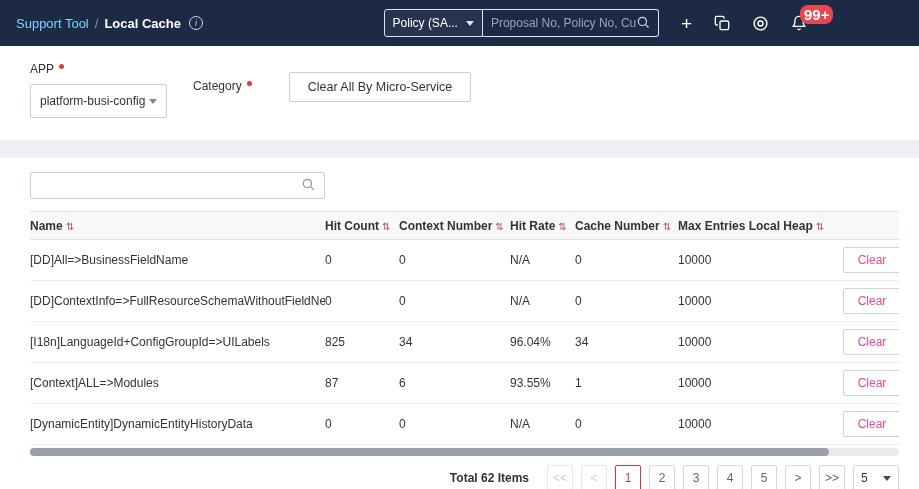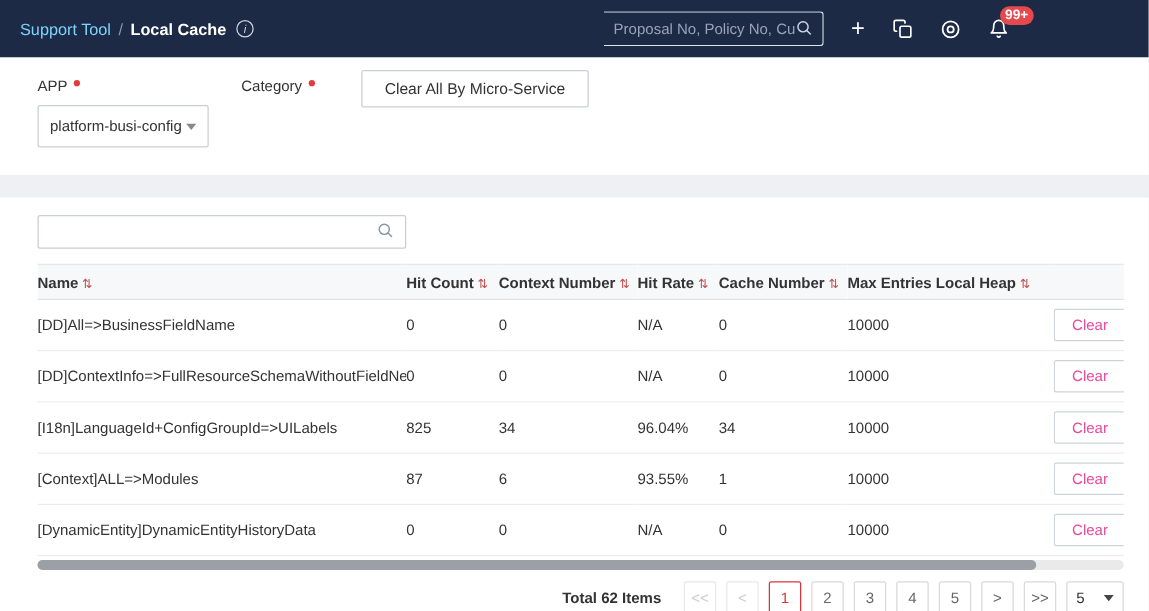--- a/index.html
+++ b/index.html
@@ -21,30 +21,30 @@
     background:rgba(255,255,255,0.05); cursor:pointer; white-space:nowrap; }
   .topbar-search { height:28px; width:176px; border:1px solid #dfe3ea; border-left:none;
     border-radius:0 3px 3px 0; display:flex; align-items:center; padding:0 8px; color:#cfd6e4; }
   .topbar-search input { flex:1; background:transparent; border:none; outline:none;
     color:#e6e9f0; font-size:12px; min-width:0; font-family:"Liberation Sans",sans-serif; }
   .topbar-search input::placeholder { color:#98a2b8; }
   .tb-icon { margin-left:22px; color:#fff; display:inline-flex; align-items:center; cursor:pointer; }
   .plus-icon { font-size:19px; line-height:1; font-weight:400; }
   .bell-wrap { position:relative; }
   .badge { position:absolute; top:-10px; left:9px; background:#e5484d; color:#fff;
-    font-size:11px; font-weight:700; line-height:1; padding:2px 4px; border-radius:8px; }
+    font-size:15px; font-weight:700; line-height:1; padding:2px 4px; border-radius:8px; }
 
   .caret { width:0; height:0; border-left:4px solid transparent; border-right:4px solid transparent;
     border-top:5px solid #888; display:inline-block; }
   .caret-light { border-top-color:#dfe3ea; }
   .caret-dark  { border-top-color:#444; }
 
   
   .filters { background:#fff; height:94px; padding:10px 0 0 30px; }
-  .filters-row { display:flex; align-items:flex-start; }
+  .filters-row { display:flex; align-items:center; }
   .field .flabel { font-size:12px; color:#333; margin:6px 0 8px 0; }
   .req-dot { display:inline-block; width:5px; height:5px; border-radius:50%;
     background:#e23b3b; margin-left:5px; vertical-align:4px; }
   .select { height:28px; border:1px solid #c9ced6; border-radius:2px; background:#fff;
     display:flex; align-items:center; justify-content:space-between; padding:16px 9px; cursor:pointer; }
   .w-app { width:137px; margin-right:26px; }
   .w-cat { width:268px; }
   .ghost-btn { height:30px; padding:0 18px; margin-left:37px; border:1px solid #c9ced6;
     border-radius:2px; background:#fff; font-size:12.5px; color:#333; cursor:pointer;
     font-family:"Liberation Sans",sans-serif; }
@@ -86,20 +86,24 @@
 
 <header class="topbar">
   <div class="crumbs">
     <span class="crumb-root">Support Tool</span>
     <span class="crumb-sep">/</span>
     <span class="crumb-cur">Local Cache</span>
     <span class="info-badge">i</span>
   </div>
 
   <div class="topbar-controls">
+    <div class="type-select">
+      <span>Policy (SA...</span>
+      <i class="caret caret-light"></i>
+    </div>
     <div class="topbar-search">
       <input placeholder="Proposal No, Policy No, Cust" style="">
       <span>
         <svg viewBox="0 0 24 24" width="14" height="14" fill="none" stroke="currentColor" stroke-width="2" stroke-linecap="round">
             <circle cx="11" cy="11" r="7"></circle>
             <line x1="16.5" y1="16.5" x2="21" y2="21"></line>
           </svg>
       </span>
     </div>
     <span class="tb-icon plus-icon">+</span>

